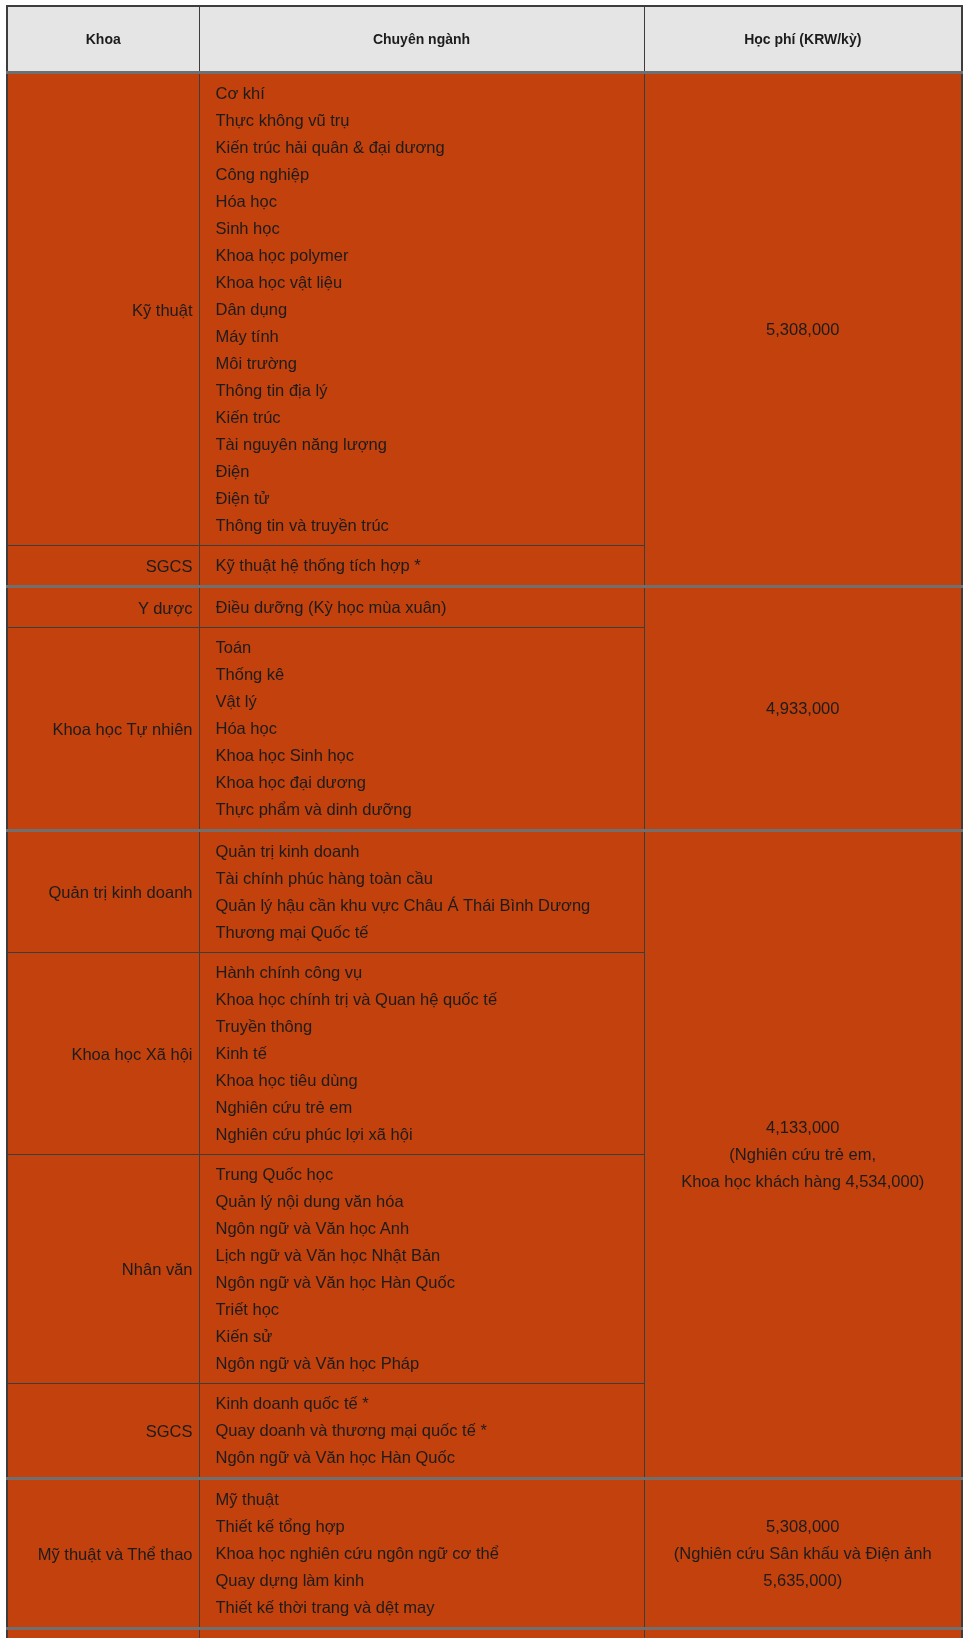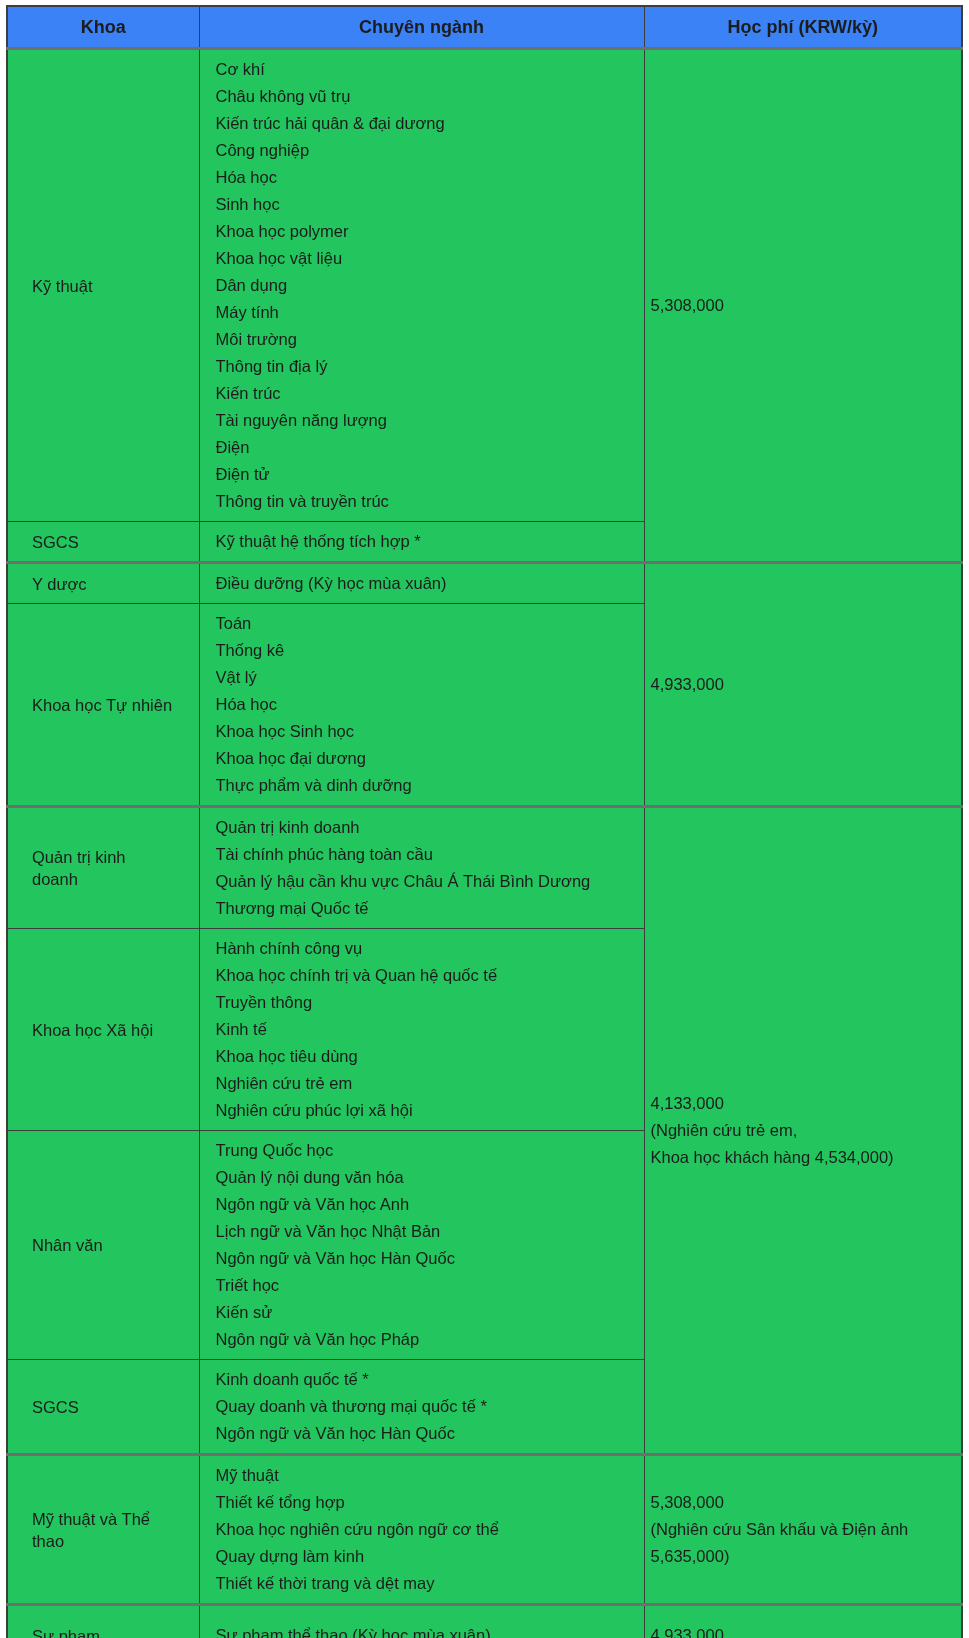--- a/index.html
+++ b/index.html
@@ -12,51 +12,51 @@
     padding: 5px 6px;
   }
   table.tuition {
     border-collapse: collapse;
     table-layout: fixed;
     width: 955px;
     border: 2px solid #3d3d3d;
   }
   th {
     font-weight: bold;
-    font-size: 18px;
+    font-size: 14px;
     height: 40px;
-    padding: 0;
+    padding: 12px;
     text-align: center;
     vertical-align: middle;
     border-left: 1.5px solid #3d3d3d;
     border-bottom: 2.5px solid #555555;
-    background: #3b82f6;
+    background: #e5e5e5;
   }
   td {
     border-left: 1.5px solid #3d3d3d;
     vertical-align: middle;
     font-size: 16.5px;
     padding: 0;
-    background: #22c55e;
+    background: #c2410c;
   }
   td.dept {
-    text-align: left;
+    text-align: right;
     line-height: 22px;
-    padding: 4px 24px;
+    padding: 4px 6px;
   }
   td.majors {
     padding: 6px 8px 6px 16px;
   }
   .major-line {
     line-height: 27px;
     white-space: nowrap;
     overflow: hidden;
   }
   td.fee {
-    text-align: left;
+    text-align: center;
     padding: 16px 6px;
   }
   .fee-line {
     line-height: 27px;
   }
   tr.section-start > td {
     border-top: 3px solid #6f6f6f;
   }
   tr.dept-start > td {
     border-top: 1.5px solid #3d3d3d;
@@ -77,21 +77,21 @@
         <th>Khoa</th>
         <th>Chuyên ngành</th>
         <th>Học phí (KRW/kỳ)</th>
       </tr>
     </thead>
     <tbody>
         <tr class="section-start">
           <td class="dept">Kỹ thuật</td>
           <td class="majors">
             <div class="major-line">Cơ khí</div>
-            <div class="major-line">Châu không vũ trụ</div>
+            <div class="major-line">Thực không vũ trụ</div>
             <div class="major-line">Kiến trúc hải quân &amp; đại dương</div>
             <div class="major-line">Công nghiệp</div>
             <div class="major-line">Hóa học</div>
             <div class="major-line">Sinh học</div>
             <div class="major-line">Khoa học polymer</div>
             <div class="major-line">Khoa học vật liệu</div>
             <div class="major-line">Dân dụng</div>
             <div class="major-line">Máy tính</div>
             <div class="major-line">Môi trường</div>
             <div class="major-line">Thông tin địa lý</div>

